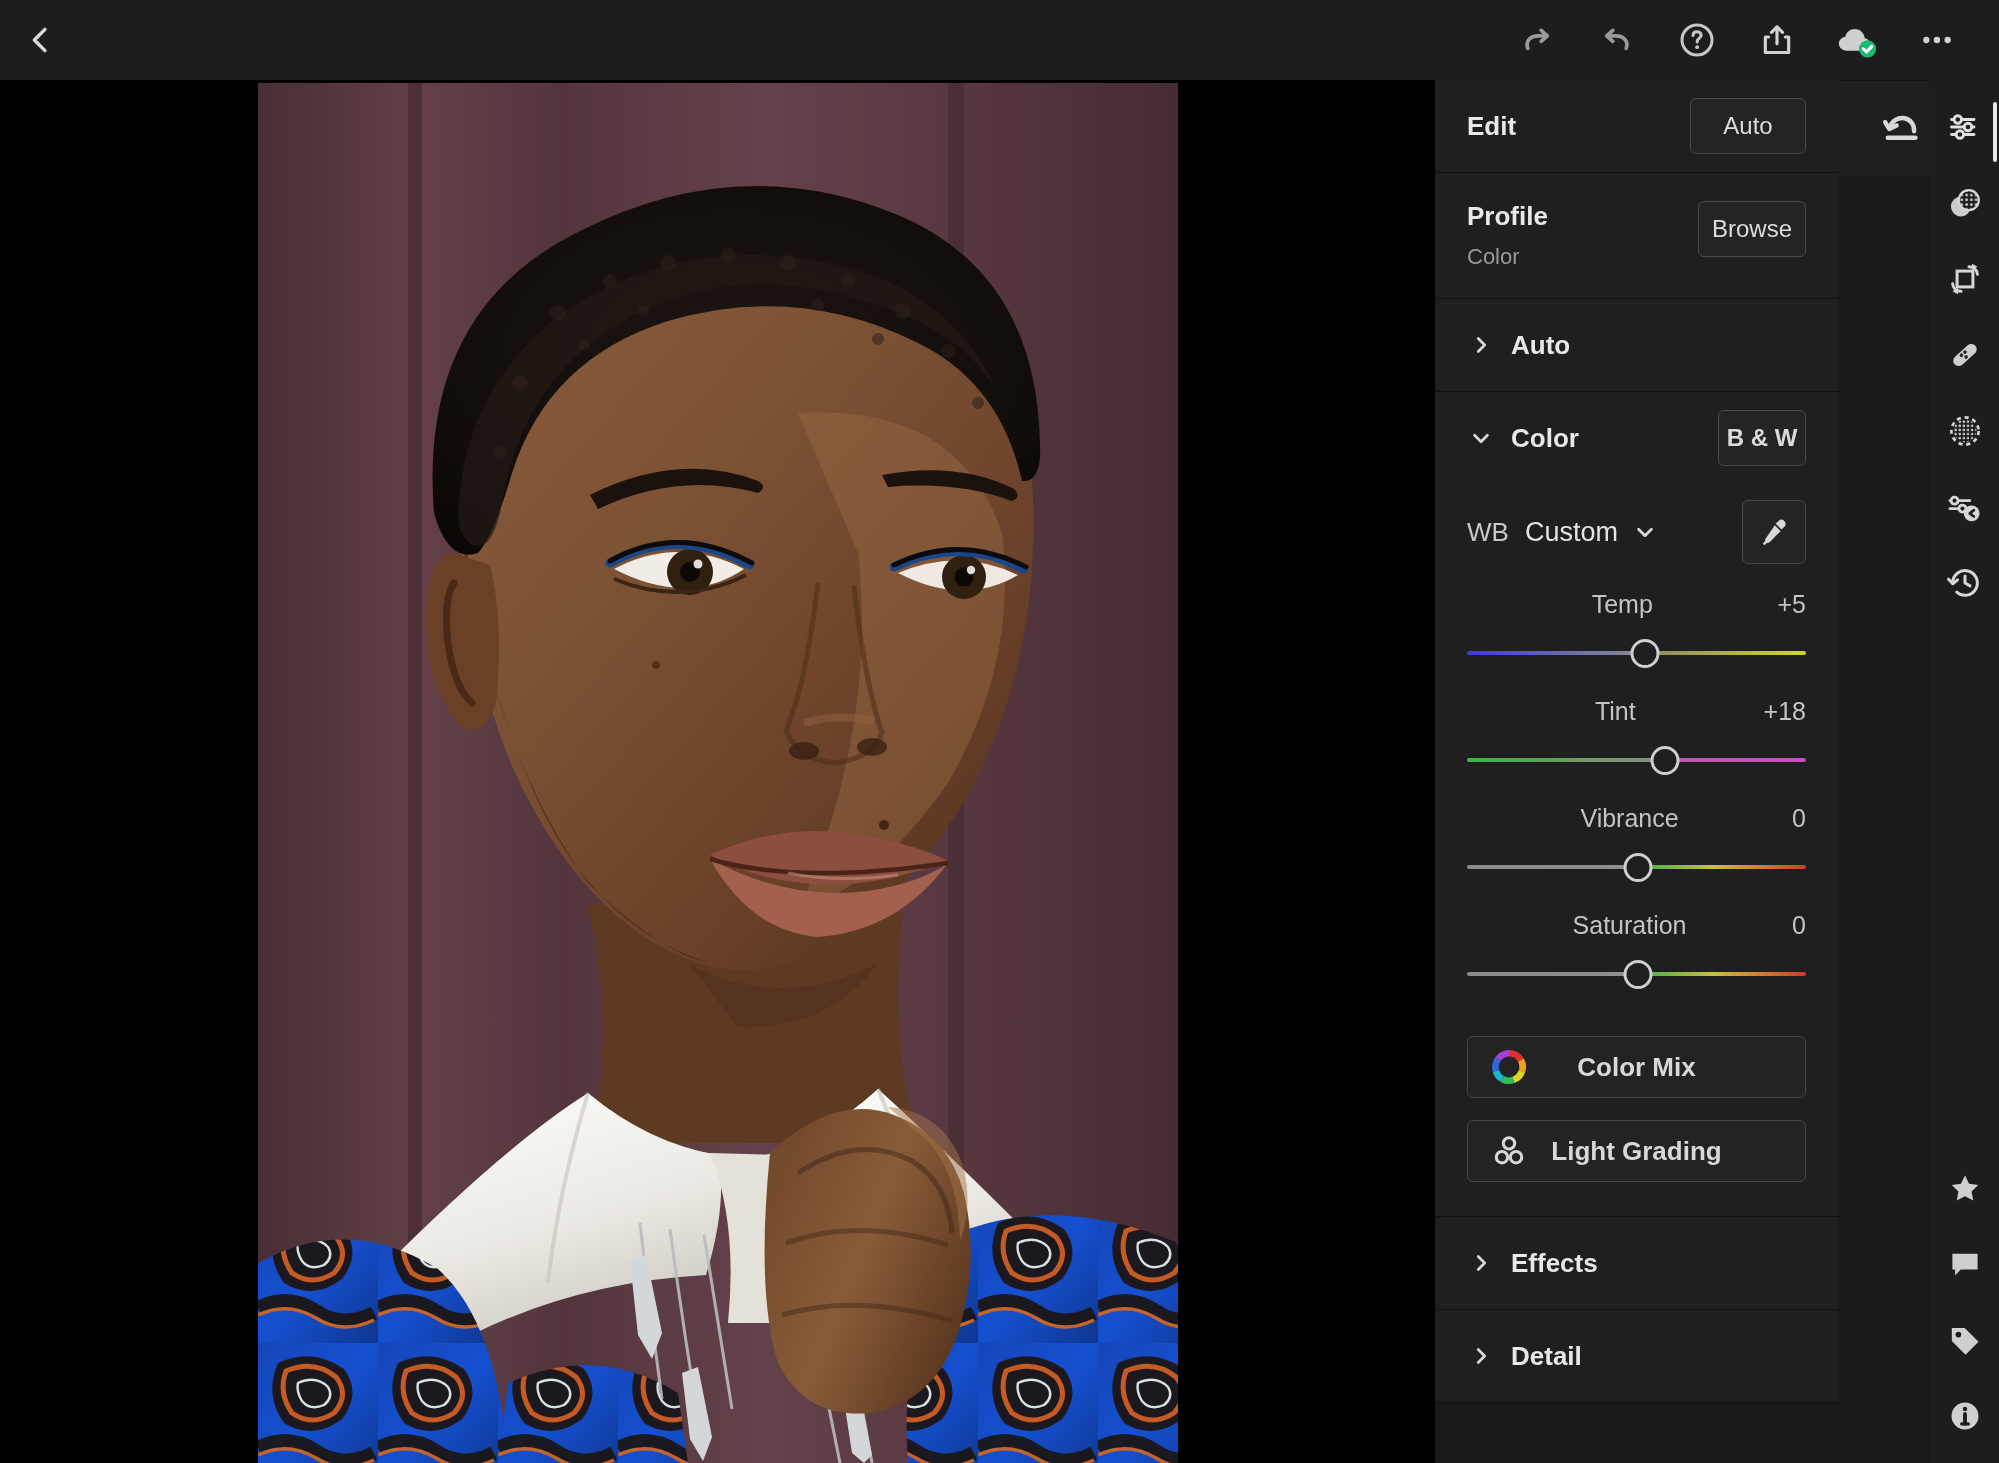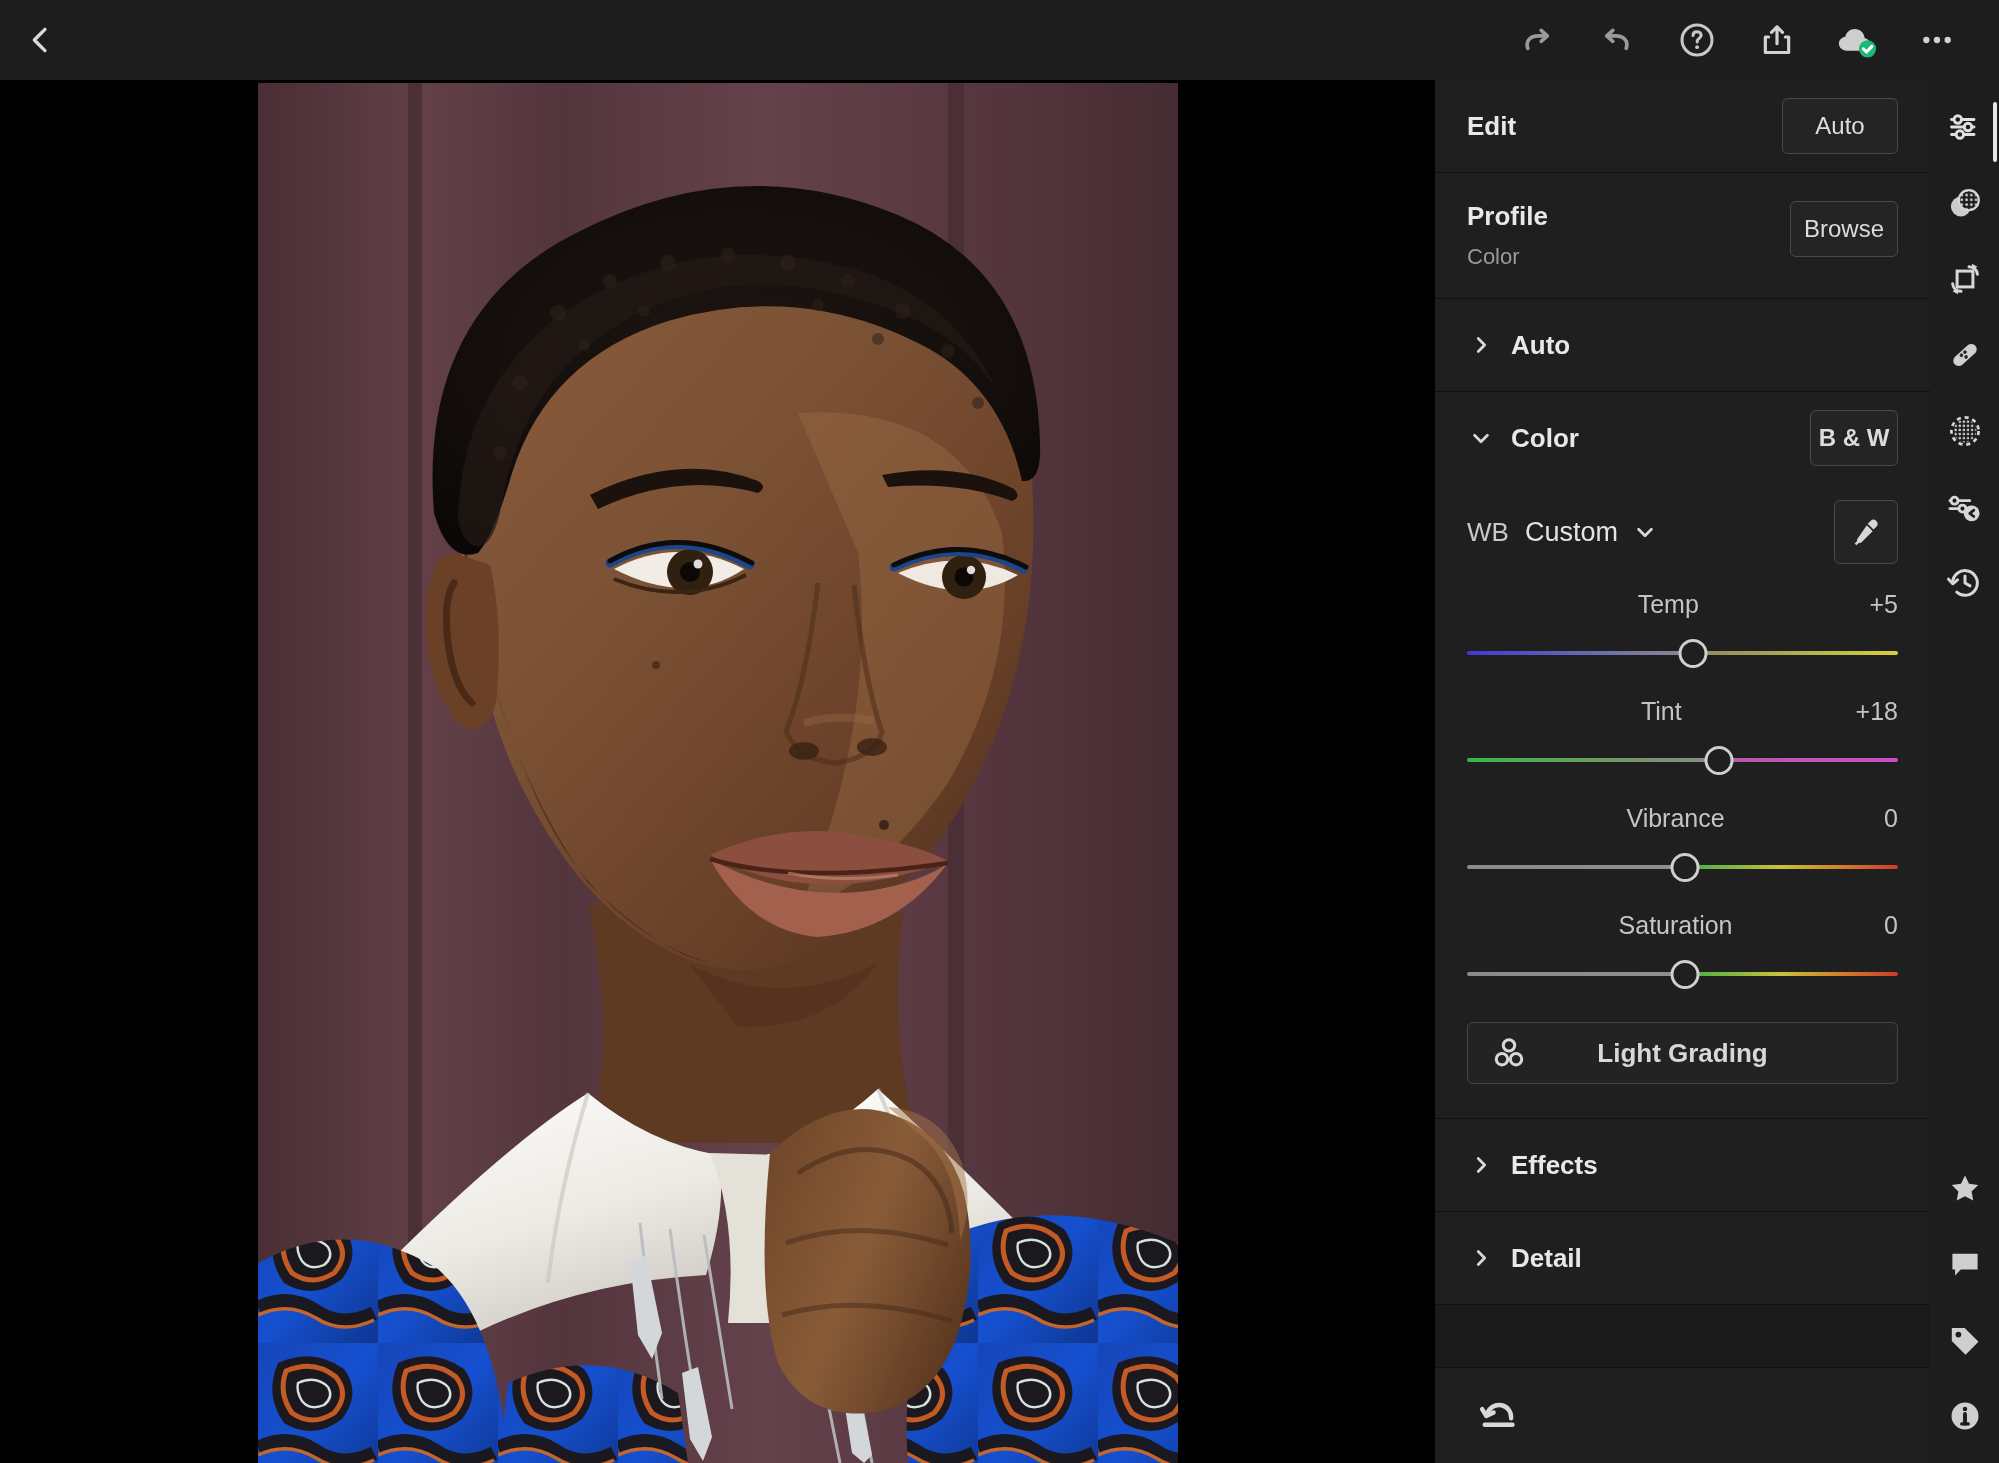--- a/index.html
+++ b/index.html
@@ -36,21 +36,21 @@
     position:absolute; left:258px; top:3px; width:920px; height:1380px;
     overflow:hidden;
     background:#5a3b43;
   }
   .photo-svg { display:block; width:920px; height:1380px; }
 
   
   .panel {
     position:absolute; left:1435px; top:80px; width:495px; height:1383px;
     background:#1a1a1a;
-    display:flex; flex-direction:column;gap:48px;
+    display:flex; flex-direction:row;
   }
   .panel-scroll { flex:1; overflow:hidden; }
 
   .sect {
     background:#1f1f1f;
     border-bottom:1px solid #111;
     padding:0 32px;
   }
   .sect-head {
     height:92px; display:flex; align-items:center;
@@ -475,20 +475,36 @@
               <span class="slider-val">0</span>
             </div>
             <div class="slider-track-wrap">
               <div class="track" style="left:0;width:50.5%;background:linear-gradient(90deg,#8a8a8a 0%,#8f8f8f 100%);"></div>
               <div class="track" style="left:50.5%;width:49.5%;background:linear-gradient(90deg,#3fae4a 0%,#c9c13a 45%,#d2792c 75%,#d03a2c 100%);"></div>
               <div class="knob" style="left:50.5%;"></div>
             </div>
           </div>
         </div>
 
+        <div class="big-btn" style="margin-top:36px;">
+          <span class="big-btn-icon">
+            <svg width="38" height="38" viewBox="0 0 40 40">
+              <g stroke-width="7" fill="none">
+                <path d="M20 5.5 A14.5 14.5 0 0 1 32.6 12.8" stroke="#e03131"></path>
+                <path d="M32.6 12.8 A14.5 14.5 0 0 1 33.6 24.6" stroke="#f0a020"></path>
+                <path d="M33.6 24.6 A14.5 14.5 0 0 1 24.6 33.6" stroke="#d8d820"></path>
+                <path d="M24.6 33.6 A14.5 14.5 0 0 1 12.8 32.6" stroke="#2fbf5a"></path>
+                <path d="M12.8 32.6 A14.5 14.5 0 0 1 6.2 24.0" stroke="#20b8c8"></path>
+                <path d="M6.2 24.0 A14.5 14.5 0 0 1 8.5 11.6" stroke="#2f66d8"></path>
+                <path d="M8.5 11.6 A14.5 14.5 0 0 1 20 5.5" stroke="#a63fd8"></path>
+              </g>
+            </svg>
+          </span>
+          <span class="big-btn-label">Color Mix</span>
+        </div>
 
         <div class="big-btn">
           <span class="big-btn-icon">
             <svg width="38" height="38" viewBox="0 0 40 40">
               <circle cx="20" cy="12" r="6" fill="none" stroke="#d8d8d8" stroke-width="3.2"></circle>
               <circle cx="12.6" cy="26.5" r="6" fill="none" stroke="#d8d8d8" stroke-width="3.2"></circle>
               <circle cx="27.4" cy="26.5" r="6" fill="none" stroke="#d8d8d8" stroke-width="3.2"></circle>
             </svg>
           </span>
           <span class="big-btn-label">Light Grading</span>

